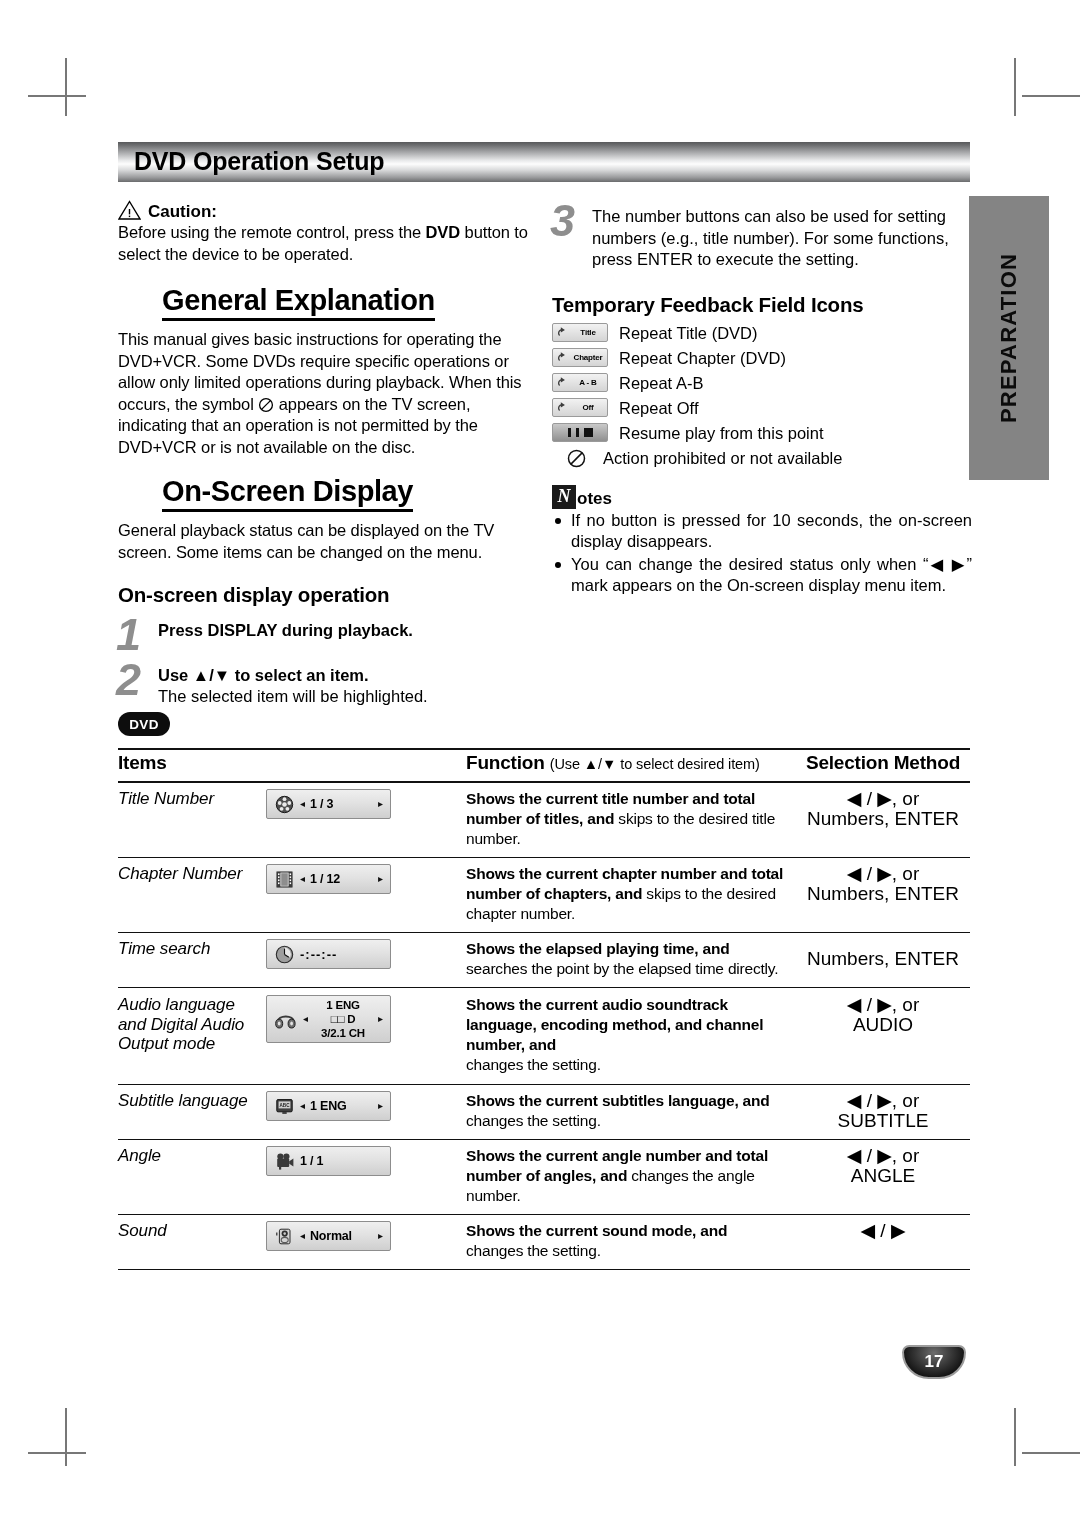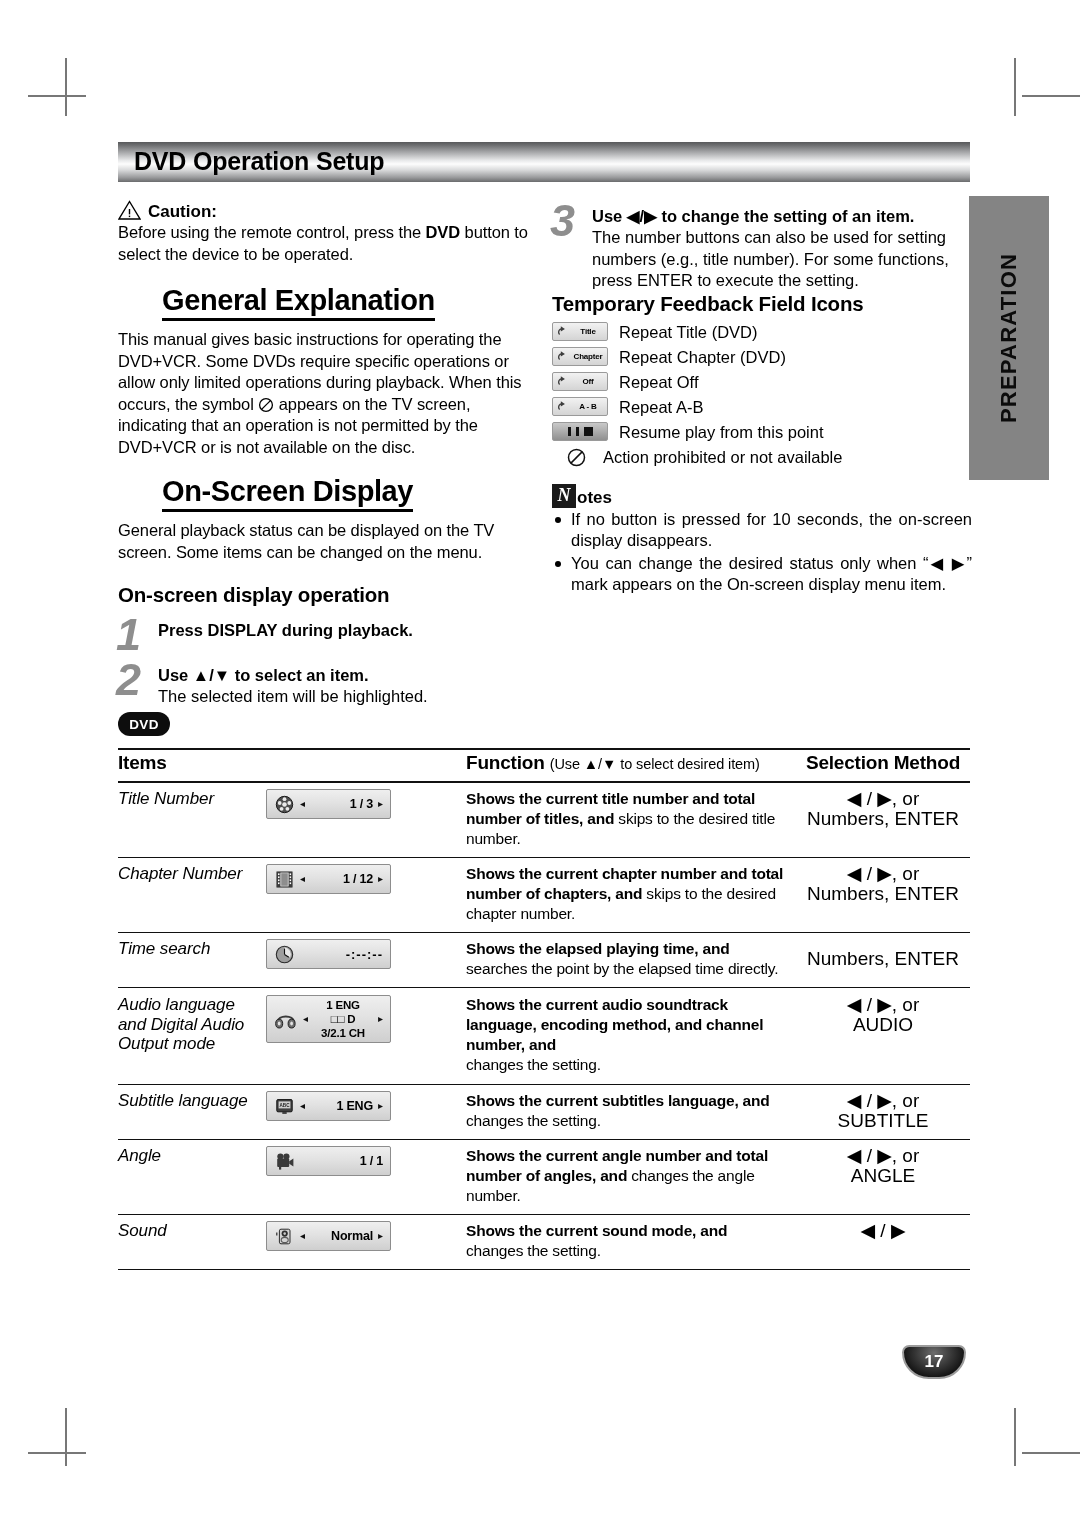--- a/index.html
+++ b/index.html
@@ -142,21 +142,21 @@
   .osd{
     width:125px;height:30px;box-sizing:border-box;
     background:linear-gradient(to bottom,#efefef 0%,#e2e2e2 45%,#cfcfcf 100%);
     border:1px solid #8d8d8d;border-radius:2px;
     display:flex;align-items:center;padding:0 7px;gap:5px;position:relative;
   }
   .osd.tallbox{height:48px;}
   .osd .ico{width:21px;height:21px;flex:0 0 auto;}
   .osd .ico.big{width:24px;height:24px;}
   .osd .arL,.osd .arR{font-size:10px;line-height:10px;color:#111;}
-  .osd .val{flex:1;text-align:right;font-size:12.5px;font-weight:bold;letter-spacing:-0.2px;}
+  .osd .val{flex:1;text-align:left;font-size:12.5px;font-weight:bold;letter-spacing:-0.2px;}
   .osd .val.time{font-size:13px;letter-spacing:1px;font-weight:bold;}
   .osd .stack{flex:1;text-align:center;font-size:11.5px;font-weight:bold;line-height:14px;letter-spacing:-0.2px;}
 
   
   .pagebadge{
     position:absolute;left:902px;top:1345px;width:64px;height:34px;
     border-radius:8px 8px 30px 30px;
     background:radial-gradient(ellipse at 50% 20%,#6d6d6d 0%,#3a3a3a 40%,#111 75%);
     border:2px solid #9c9c9c;
     display:flex;align-items:center;justify-content:center;
@@ -228,25 +228,24 @@
       <div class="num">2</div>
       <div class="st-b">Use ▲/▼ to select an item.</div>
       <div class="st-n">The selected item will be highlighted.</div>
     </div>
   </div>
 
   <div class="colR">
 
     <div class="step">
       <div class="num">3</div>
-      <div class="st-b">Use ◀/▶ to change the setting of an item.</div>
       <div class="st-n">The number buttons can also be used for setting numbers (e.g., title number). For some functions, press ENTER to execute the setting.</div>
     </div>
 
-    <div class="sec-h2" style="">Temporary Feedback Field Icons</div>
+    <div class="sec-h2" style="margin-top:22px;">Temporary Feedback Field Icons</div>
 
     <div style="margin-top:6px;">
 
       <div class="fb-row">
         <div class="fb-chip">
           <svg class="rp" viewBox="0 0 14 14">
             <path d="M3.4 10.8 C1.2 8.6 2 4.8 5.2 3.6 L5.2 1.4 L9.6 4.2 L5.2 7.0 L5.2 5.2 C3.4 6.2 3 8.4 4.4 9.8 Z" fill="#3d3d3d"></path>
           </svg>
           <span class="ctxt">Title</span>
         </div>
@@ -261,33 +260,33 @@
           <span class="ctxt">Chapter</span>
         </div>
         <div class="fb-lbl">Repeat Chapter (DVD)</div>
       </div>
 
       <div class="fb-row">
         <div class="fb-chip">
           <svg class="rp" viewBox="0 0 14 14">
             <path d="M3.4 10.8 C1.2 8.6 2 4.8 5.2 3.6 L5.2 1.4 L9.6 4.2 L5.2 7.0 L5.2 5.2 C3.4 6.2 3 8.4 4.4 9.8 Z" fill="#3d3d3d"></path>
           </svg>
-          <span class="ctxt">Off</span>
+          <span class="ctxt">A - B</span>
         </div>
-        <div class="fb-lbl">Repeat Off</div>
+        <div class="fb-lbl">Repeat A-B</div>
       </div>
 
       <div class="fb-row">
         <div class="fb-chip">
           <svg class="rp" viewBox="0 0 14 14">
             <path d="M3.4 10.8 C1.2 8.6 2 4.8 5.2 3.6 L5.2 1.4 L9.6 4.2 L5.2 7.0 L5.2 5.2 C3.4 6.2 3 8.4 4.4 9.8 Z" fill="#3d3d3d"></path>
           </svg>
-          <span class="ctxt">A - B</span>
+          <span class="ctxt">Off</span>
         </div>
-        <div class="fb-lbl">Repeat A-B</div>
+        <div class="fb-lbl">Repeat Off</div>
       </div>
 
       <div class="fb-row">
         <div class="fb-chip resume">
           <span class="pausebar"></span>
           <span class="pausebar"></span>
           <span class="stopsq"></span>
         </div>
         <div class="fb-lbl">Resume play from this point</div>
       </div>

